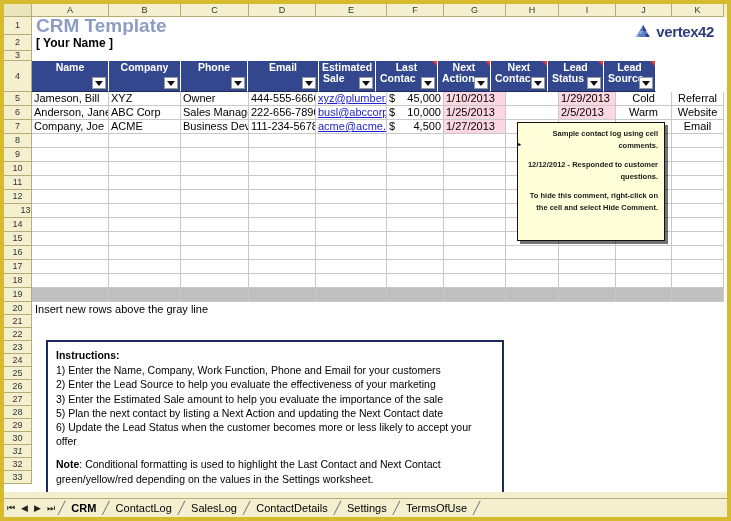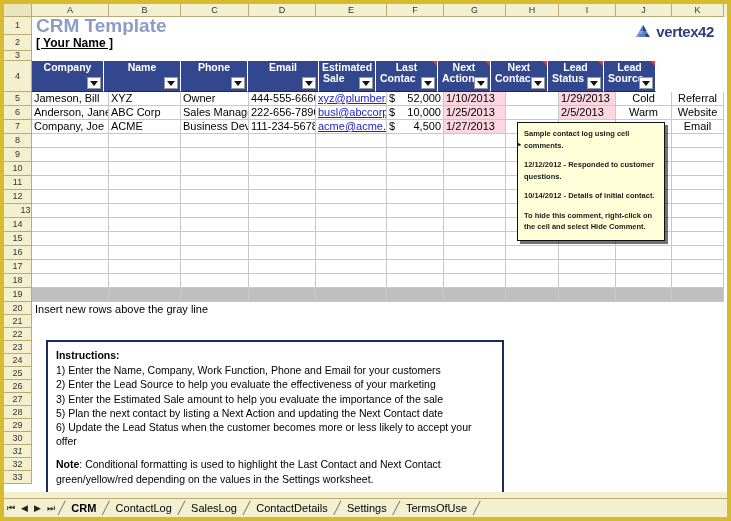--- a/index.html
+++ b/index.html
@@ -140,21 +140,21 @@
     border:1px solid #111;
     box-shadow:3px 3px 0 rgba(0,0,0,0.55);
     font-size:7.5px;
     font-weight:bold;
     line-height:11.5px;
     color:#1a1a1a;
     padding:5px 6px;
     overflow:hidden;
     z-index:30;
   }
-  .comment p { margin:0 0 8px 0; }
+  .comment p { margin:0 0 8px 0;text-align:right; }
   .cmt-arrow {
     position:absolute; left:-15px; top:18px;
     width:18px; height:2px;
     background:#111;
     transform:rotate(20deg);
   }
   
   .logo {
     position:absolute; right:13px; top:19px;
     display:flex; align-items:center; gap:4px;
@@ -241,35 +241,35 @@
       <div class="rowhead" style="height: 13px; font-style: italic;">31</div>
       <div class="rowhead" style="height: 13px;">32</div>
       <div class="rowhead" style="height: 13px;">33</div>
     </div>
 
   <div class="grid" id="grid">
       <div class="grow" style="height: 18px;">
         <div id="title-text" style="width: 695px; height: 18px; display: flex; align-items: center; padding: 0px 4px; background: rgb(255, 255, 255);">CRM Template</div>
       </div>
       <div class="grow" style="height: 16px;">
-        <div id="subtitle-text" style="width: 695px; height: 16px; display: flex; align-items: center; padding: 0px 4px; background: rgb(255, 255, 255); text-decoration: underline;">[ Your Name ]</div>
+        <div id="subtitle-text" style="width: 695px; height: 16px; display: flex; align-items: center; padding: 0px 4px; background: rgb(255, 255, 255);">[ Your Name ]</div>
       </div>
       <div class="grow" style="height: 10px;">
         <div style="width: 695px; height: 10px; display: flex; align-items: center; padding: 0px 4px; background: rgb(255, 255, 255);"></div>
       </div>
       <div class="grow" style="height: 31px;">
+        <div class="gcell hdr" style="width: 77px; height: 31px; display: block;">
+          <span class="lbl">Name</span>
+          <span class="lbl" style="text-align: left; padding-left: 2px;"></span>
+          <div class="filt">
+            <i></i>
+          </div>
+        </div>
         <div class="gcell hdr" style="width: 72px; height: 31px; display: block;">
           <span class="lbl">Company</span>
-          <span class="lbl" style="text-align: left; padding-left: 2px;"></span>
-          <div class="filt">
-            <i></i>
-          </div>
-        </div>
-        <div class="gcell hdr" style="width: 77px; height: 31px; display: block;">
-          <span class="lbl">Name</span>
           <span class="lbl" style="text-align: left; padding-left: 2px;"></span>
           <div class="filt">
             <i></i>
           </div>
         </div>
         <div class="gcell hdr" style="width: 67px; height: 31px; display: block;">
           <span class="lbl">Phone</span>
           <span class="lbl" style="text-align: left; padding-left: 2px;"></span>
           <div class="filt">
             <i></i>
@@ -333,21 +333,21 @@
       <div class="grow" style="height: 14px;">
         <div class="gcell " style="width: 77px; height: 14px;">Jameson, Bill</div>
         <div class="gcell " style="width: 72px; height: 14px;">XYZ</div>
         <div class="gcell " style="width: 68px; height: 14px;">Owner</div>
         <div class="gcell " style="width: 67px; height: 14px;">444-555-6666</div>
         <div class="gcell " style="width: 71px; height: 14px;">
           <span class="link">xyz@plumber.com</span>
         </div>
         <div class="gcell dollar" style="width: 57px; height: 14px;">
           <span>$</span>
-          <span>52,000</span>
+          <span>45,000</span>
         </div>
         <div class="gcell pink" style="width: 62px; height: 14px;">1/10/2013</div>
         <div class="gcell " style="width: 53px; height: 14px;"></div>
         <div class="gcell pink" style="width: 57px; height: 14px;">1/29/2013</div>
         <div class="gcell  ctr" style="width: 56px; height: 14px;">Cold</div>
         <div class="gcell  ctr" style="width: 52px; height: 14px;">Referral</div>
       </div>
       <div class="grow" style="height: 14px;">
         <div class="gcell " style="width: 77px; height: 14px;">Anderson, Jane</div>
         <div class="gcell " style="width: 72px; height: 14px;">ABC Corp</div>
@@ -604,21 +604,20 @@
     <div class="ln">6) Update the Lead Status when the customer becomes more or less likely to accept your offer</div>
     <div class="gap"></div>
     <div class="ln"><b>Note</b><span>: Conditional formatting is used to highlight the Last Contact and Next Contact green/yellow/red depending on the values in the Settings worksheet.</span></div>
   </div>
 
   <div class="comment">
 
     <div class="cmt-arrow"></div>
     <p>Sample contact log using cell comments.</p>
     <p>12/12/2012 - Responded to customer questions.</p>
-    <p>10/14/2012 - Details of initial contact.</p>
     <p>To hide this comment, right-click on the cell and select Hide Comment.</p>
   </div>
 
   <div class="hscroll"></div>
 
   <div class="tabbar">
     <div class="navbtns" id="navbtns">
         <span>⏮</span>
         <span>◀</span>
         <span>▶</span>

